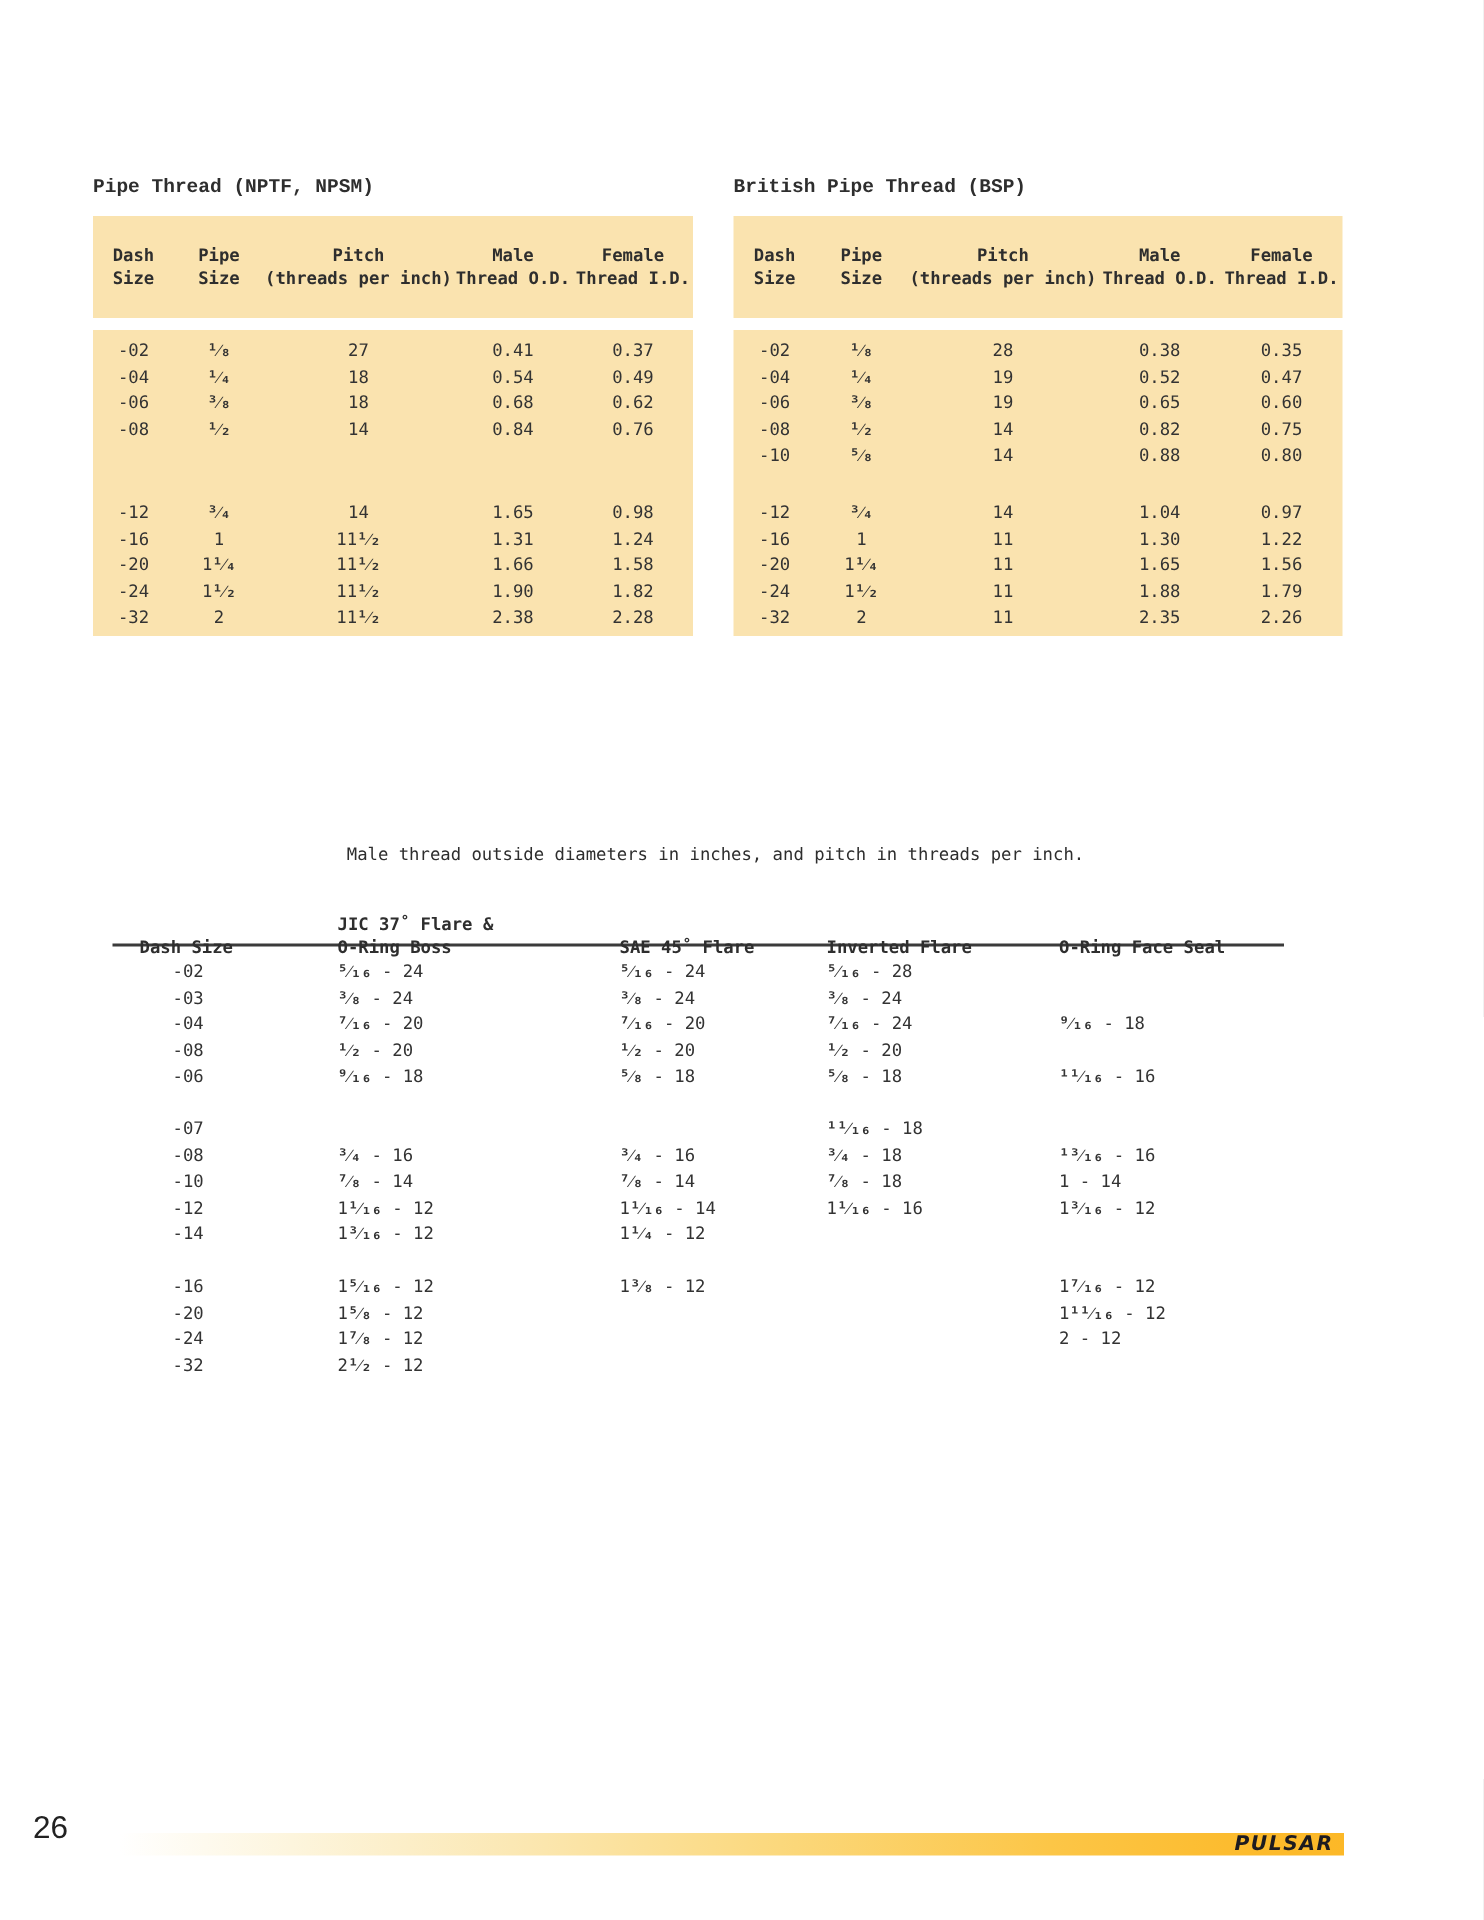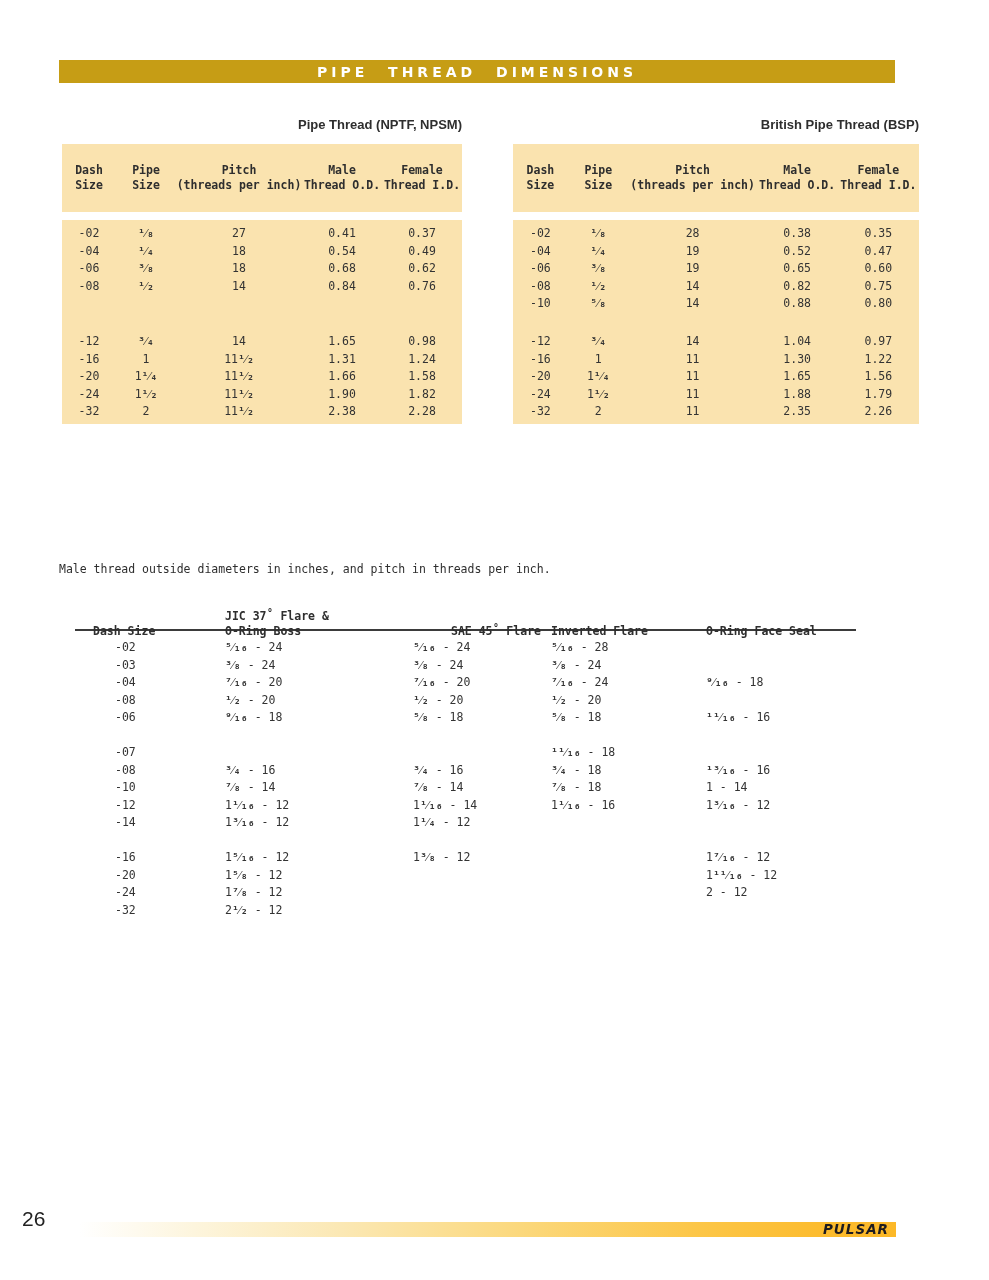--- a/index.html
+++ b/index.html
@@ -14,55 +14,55 @@
     font-family:"DejaVu Sans", sans-serif; font-weight:bold;
     font-size:14px; letter-spacing:4px; word-spacing:11px;
     text-align:center; line-height:24px;
   }
   #bar1 { top:60px; }
   #bar2 { top:533px; }
 
   
   .pipe-table { position:absolute; top:115px; }
   #pipe-0 { left:62px;  width:400px; }
-  #pipe-1 { left:489px; width:406px;margin-left:24px; }
+  #pipe-1 { left:489px; width:406px; }
   .pt-title {
-    text-align:right; font-weight:bold; font-size:13px;
-    font-family:Liberation Sans, sans-serif;
+    text-align:left; font-weight:bold; font-size:13px;
+    font-family:Liberation Mono, monospace;
     height:20px; line-height:20px; margin-bottom:9px; color:#2e2e2e;
   }
   .pt-head {
     background:var(--peach,#FAE3AF); height:68px;
     display:grid; grid-template-columns:13.5% 15% 31.5% 20% 20%;
     align-items:center; font-weight:bold; font-size:11.5px;
     line-height:15px; text-align:center; color:#2e2e2e;
   }
   .pt-body {
     background:var(--peach,#FAE3AF); margin-top:8px;
     padding:5px 0 3px;
   }
   .pt-row { display:grid; grid-template-columns:13.5% 15% 31.5% 20% 20%; }
   .pt-cell { height:17.6px; line-height:17.6px; font-size:11.5px; text-align:center; }
   .pt-spacer { height:20px; }
 
   
   .subtitle {
     position:absolute; left:59px; top:562px; width:836px;
-    font-size:11.5px; color:#2e2e2e;
+    text-align:center; font-size:11.5px; color:#2e2e2e;
   }
   .thread-table { position:absolute; left:75px; top:585px; width:781px; }
   .tt-head {
     display:grid; grid-template-columns:140px 190px 136px 155px 160px;
     align-items:end; height:40px; padding-bottom:4px;
     border-bottom:2px solid #3b3b3b;
     font-weight:bold; font-size:11.5px; line-height:15px; color:#2e2e2e;
   }
   .tt-hcell { padding-left:10px;margin-top:24px; }
   .tt-hcell:nth-child(1) { padding-left:18px; }
-  .tt-hcell:nth-child(3) { padding-left:8px;text-align:right; }
+  .tt-hcell:nth-child(3) { padding-left:8px; }
   .tt-body { margin-top:8px; }
   .tt-row { display:grid; grid-template-columns:140px 190px 136px 155px 160px; }
   .tt-cell { height:17.6px; line-height:17.6px; font-size:11.5px; padding-left:10px; }
   .tt-cell:nth-child(1) { padding-left:40px; }
   .tt-cell:nth-child(3) { padding-left:8px; }
   .tt-gap { height:17px; }
 
   .fr { font-weight:bold; }
 
   
@@ -80,23 +80,20 @@
     position:absolute; right:7px; top:0; height:15px; line-height:15px;
     font-family:"DejaVu Sans", sans-serif; font-weight:bold; font-style:italic;
     font-size:13.5px; letter-spacing:1px; color:var(--logo_text,#1D1B20);
   }
 </style>
 </head>
 <body>
 
 <div class="page">
 
-  <div class="bar" id="bar1">
-    <span>PIPE THREAD DIMENSIONS</span>
-  </div>
 
   <div class="pipe-table" id="pipe-0">
       <div class="pt-title">Pipe Thread (NPTF, NPSM)</div>
       <div class="pt-head">
         <div class="pt-hcell">Dash<br>Size</div>
         <div class="pt-hcell">Pipe<br>Size</div>
         <div class="pt-hcell">Pitch<br>(threads per inch)</div>
         <div class="pt-hcell">Male<br>Thread O.D.</div>
         <div class="pt-hcell">Female<br>Thread I.D.</div>
       </div>

